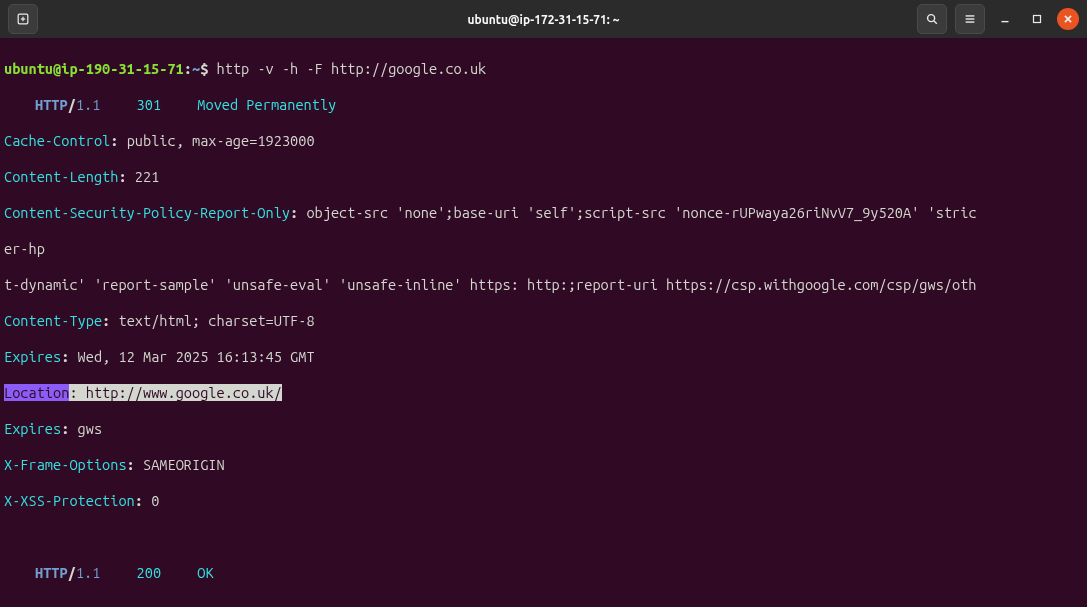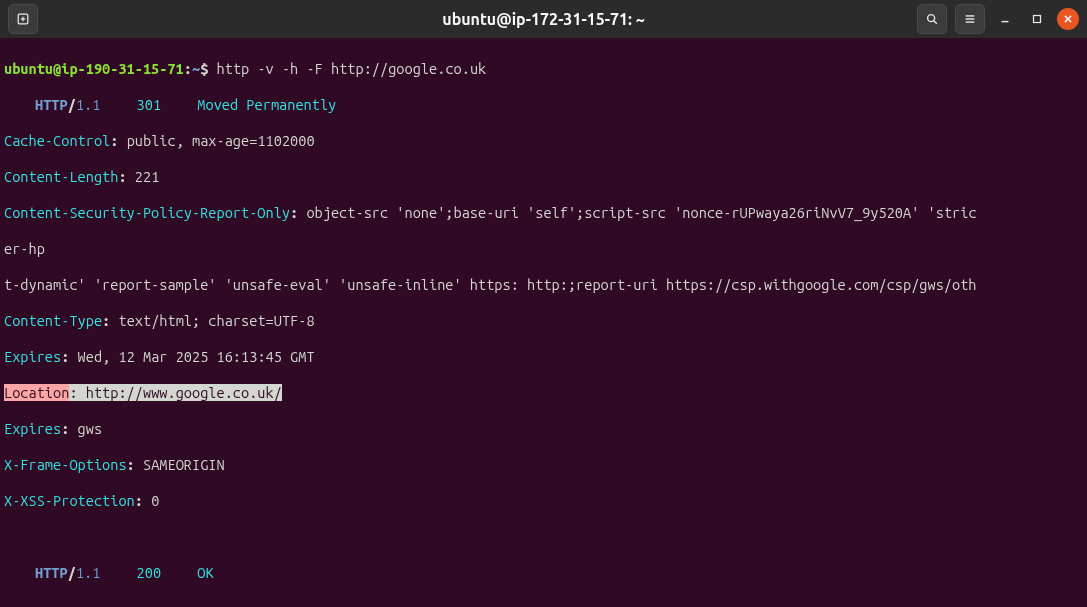--- a/index.html
+++ b/index.html
@@ -17,21 +17,21 @@
   .titlebar {
     height: 38px;
     background: #2b2b2b;
     display: flex;
     align-items: center;
     padding: 0 8px;
     flex-shrink: 0;
     position: relative;
   }
   .tb-left { display: flex; gap: 8px; align-items: center; }
-  .tb-title { position: absolute; left:0; right:0; text-align:center; color:#fafafa; font-family: "Ubuntu", sans-serif; font-size:16px; font-weight:600; pointer-events:none; }
+  .tb-title { position: absolute; left:0; right:0; text-align:center; color:#fafafa; font-family: "Ubuntu", sans-serif; font-size:12px; font-weight:600; pointer-events:none; }
   .tb-right { display:flex; gap:8px; align-items:center; margin-left:auto; }
   .tb-btn {
     width: 30px; height: 30px;
     background: #3b3b3b;
     border: 1px solid #4a4a4a;
     border-radius: 5px;
     display:flex; align-items:center; justify-content:center;
     color:#e8e8e8; font-family:sans-serif; font-size:14px;
     cursor:pointer;
   }
@@ -58,21 +58,21 @@
   .prompt-colon { color:#d3d7cf; font-weight:700;}
   .prompt-path { color:#729fcf; font-weight:700;}
   .cmd { color:#d3d7cf;margin-top:36px; }
   .http-proto { color:#729fcf; font-weight:700;margin-left:31px; }
   .http-slash { color:#d3d7cf; font-weight:700; }
   .http-ver   { color:#729fcf; }
   .http-status{ color:#34e2e2;margin-left:28px; }
   .hdr-key { color:#34e2e2; }
   .hdr-sep { color:#d3d7cf; font-weight:700; }
   .hdr-val { color:#d3d7cf; }
-  .hl-location-key { background:#fca5a5; color:#300a24; }
+  .hl-location-key { background:#8b5cf6; color:#300a24; }
   .hl-location-val { background:#d3d7cf; color:#300a24; }
   .line { display:block; }
 </style>
 </head>
 <body>
 
 <div class="window">
   <div class="titlebar">
     <div class="tb-left">
       <div class="tb-btn">
@@ -113,21 +113,21 @@
             <line x1="4.5" y1="4.5" x2="11.5" y2="11.5"></line>
             <line x1="11.5" y1="4.5" x2="4.5" y2="11.5"></line>
           </svg>
       </div>
     </div>
   </div>
 
   <div class="terminal">
 <span class="line"><span class="prompt-user">ubuntu@ip-190-31-15-71</span><span class="prompt-colon">:</span><span class="prompt-path">~</span><span class="prompt-colon">$</span><span class="cmd"> </span><span class="cmd">http -v -h -F http://google.co.uk</span></span>
 <span class="line"><span class="http-proto">HTTP</span><span class="http-slash">/</span><span class="http-ver">1.1</span> <span class="http-status">301</span> <span class="http-status">Moved Permanently</span></span>
-<span class="line"><span class="hdr-key">Cache-Control</span><span class="hdr-sep">:</span> <span class="hdr-val">public, max-age=1102000</span></span>
+<span class="line"><span class="hdr-key">Cache-Control</span><span class="hdr-sep">:</span> <span class="hdr-val">public, max-age=1923000</span></span>
 <span class="line"><span class="hdr-key">Content-Length</span><span class="hdr-sep">:</span> <span class="hdr-val">221</span></span>
 <span class="line"><span class="hdr-key">Content-Security-Policy-Report-Only</span><span class="hdr-sep">:</span> <span class="hdr-val">object-src 'none';base-uri 'self';script-src 'nonce-rUPwaya26riNvV7_9y520A' 'stric</span></span>
 <span class="line"><span class="hdr-val">er-hp</span></span>
 <span class="line"><span class="hdr-val">t-dynamic' 'report-sample' 'unsafe-eval' 'unsafe-inline' https: http:;report-uri https://csp.withgoogle.com/csp/gws/oth</span></span>
 <span class="line"><span class="hdr-key">Content-Type</span><span class="hdr-sep">:</span> <span class="hdr-val">text/html; charset=UTF-8</span></span>
 <span class="line"><span class="hdr-key">Expires</span><span class="hdr-sep">:</span> <span class="hdr-val">Wed, 12 Mar 2025 16:13:45 GMT</span></span>
 <span class="line"><span class="hl-location-key">Location</span><span class="hl-location-val">: </span><span class="hl-location-val">http://www.google.co.uk/</span></span>
 <span class="line"><span class="hdr-key">Expires</span><span class="hdr-sep">:</span> <span class="hdr-val">gws</span></span>
 <span class="line"><span class="hdr-key">X-Frame-Options</span><span class="hdr-sep">:</span> <span class="hdr-val">SAMEORIGIN</span></span>
 <span class="line"><span class="hdr-key">X-XSS-Protection</span><span class="hdr-sep">:</span> <span class="hdr-val">0</span></span>

